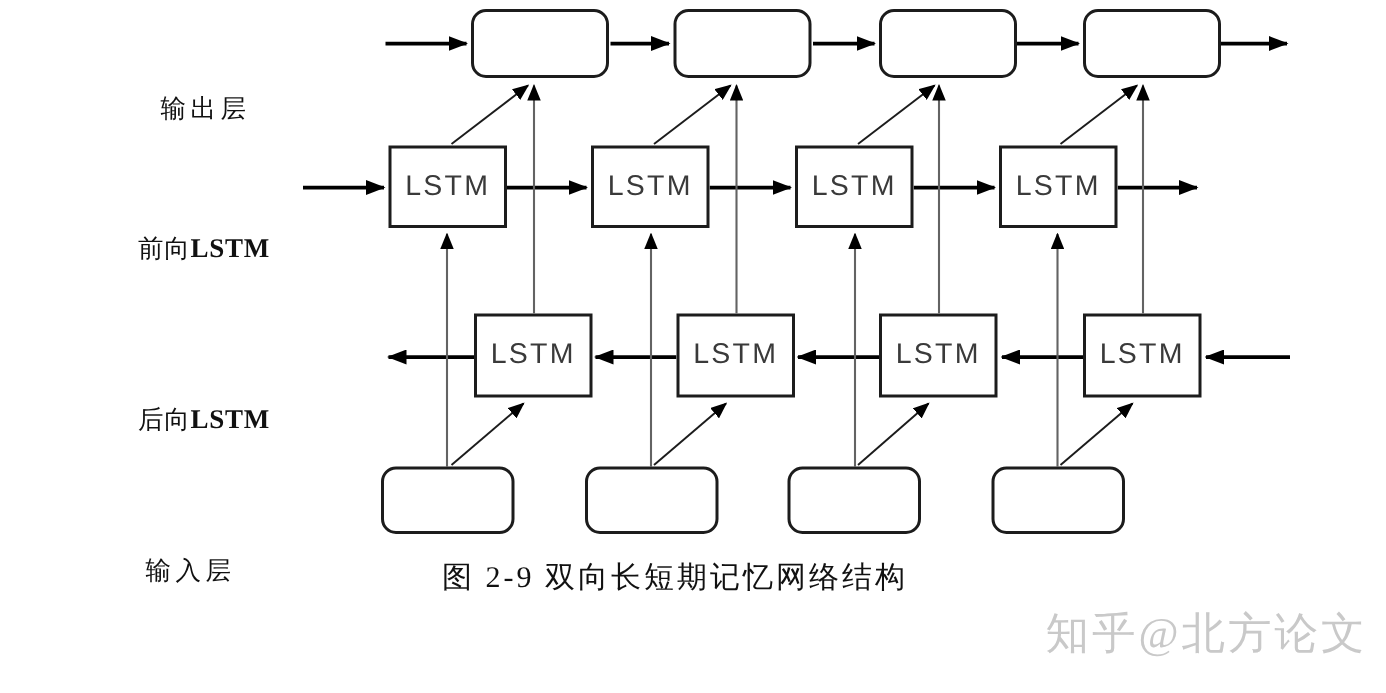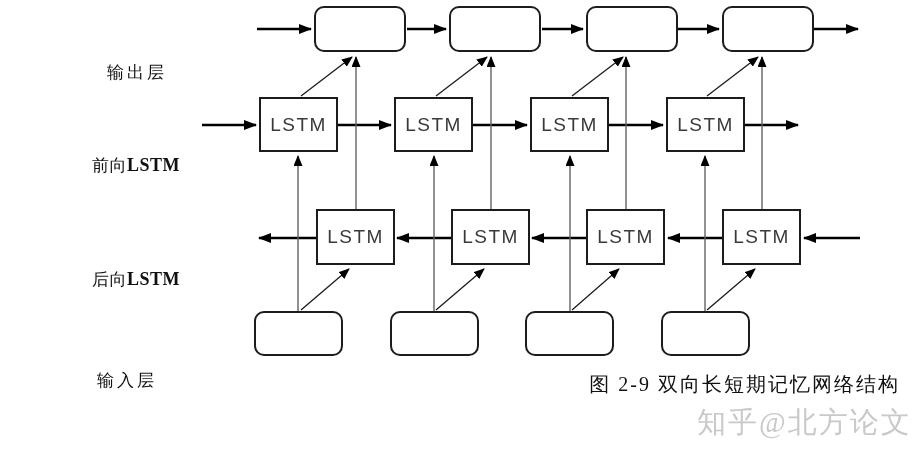--- a/index.html
+++ b/index.html
@@ -27,21 +27,21 @@
   .inp{top:311px;width:89px;height:45px;border:2px solid var(--border,#1c1c1c);border-radius:10px;}
 
   .rowlabel{
     position:absolute;color:var(--label_text,#111111);
     font-size:17px;letter-spacing:3px;white-space:nowrap;margin-top:40px;
   }
   .rowlabel.mix{letter-spacing:0.5px;}
   .rowlabel.mix b{font-size:18px;letter-spacing:0.5px;}
 
   .cap-zh{
-    position:absolute;left:0;top:371px;width:900px;text-align:right;
+    position:absolute;left:0;top:371px;width:900px;text-align:center;
     font-size:20px;letter-spacing:2px;color:var(--label_text,#111111);white-space:nowrap;
   }
   .cap-en{
     position:absolute;left:116px;top:413px;
     font-size:22px;letter-spacing:0.5px;color:var(--label_text,#111111);white-space:nowrap;
   }
   .wm{
     position:absolute;left:697px;top:403px;
     font-size:29px;letter-spacing:2px;color:var(--watermark,#c9c9c9);white-space:nowrap;
   }

